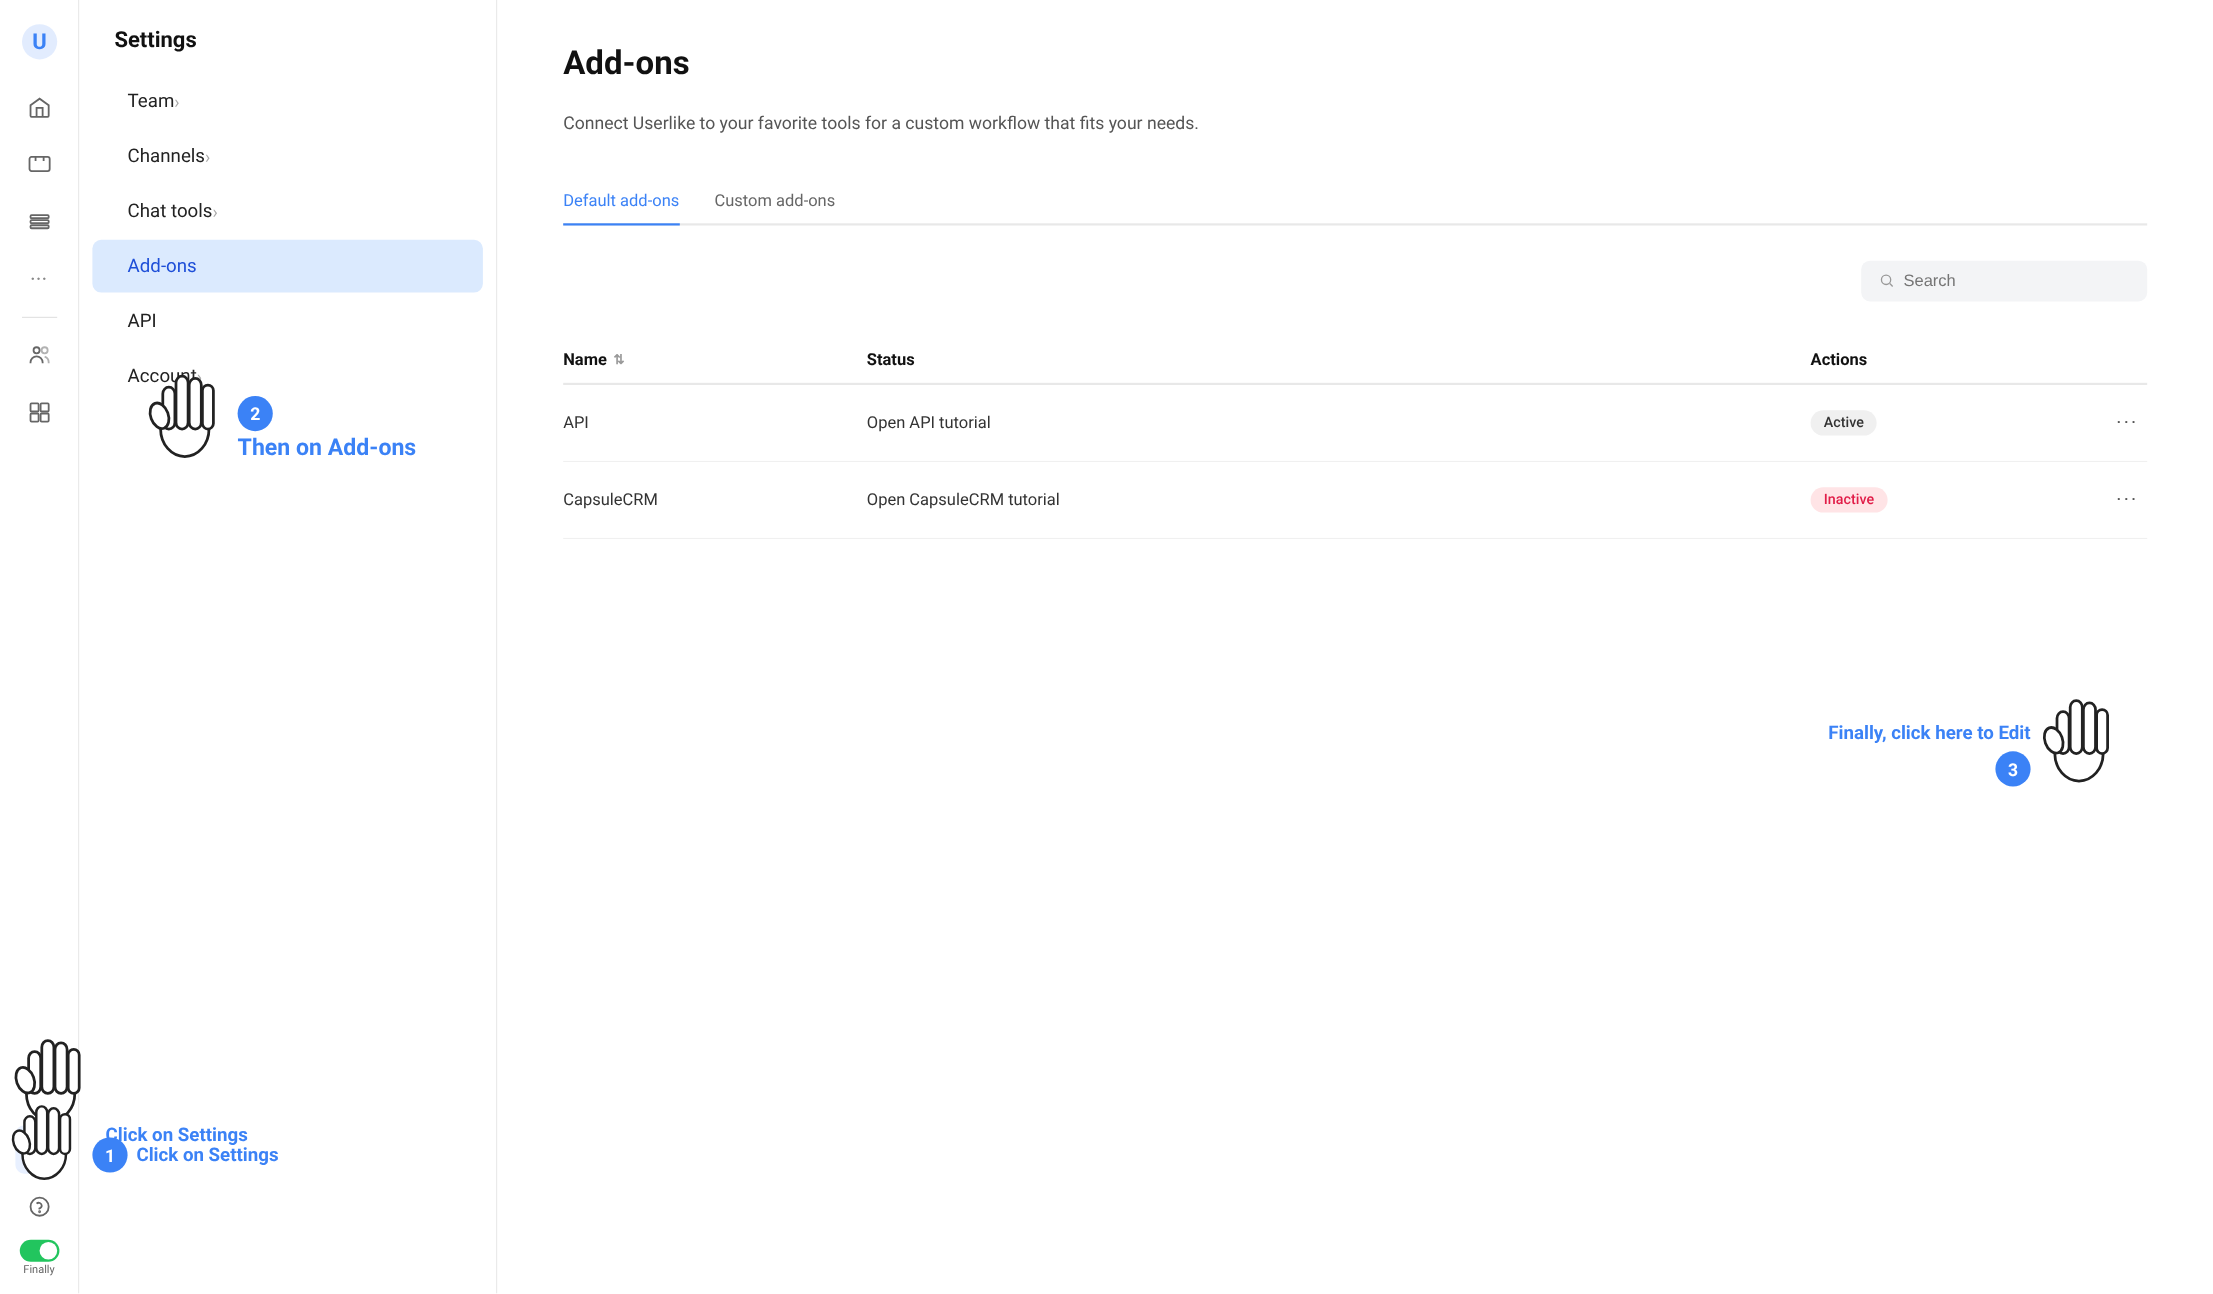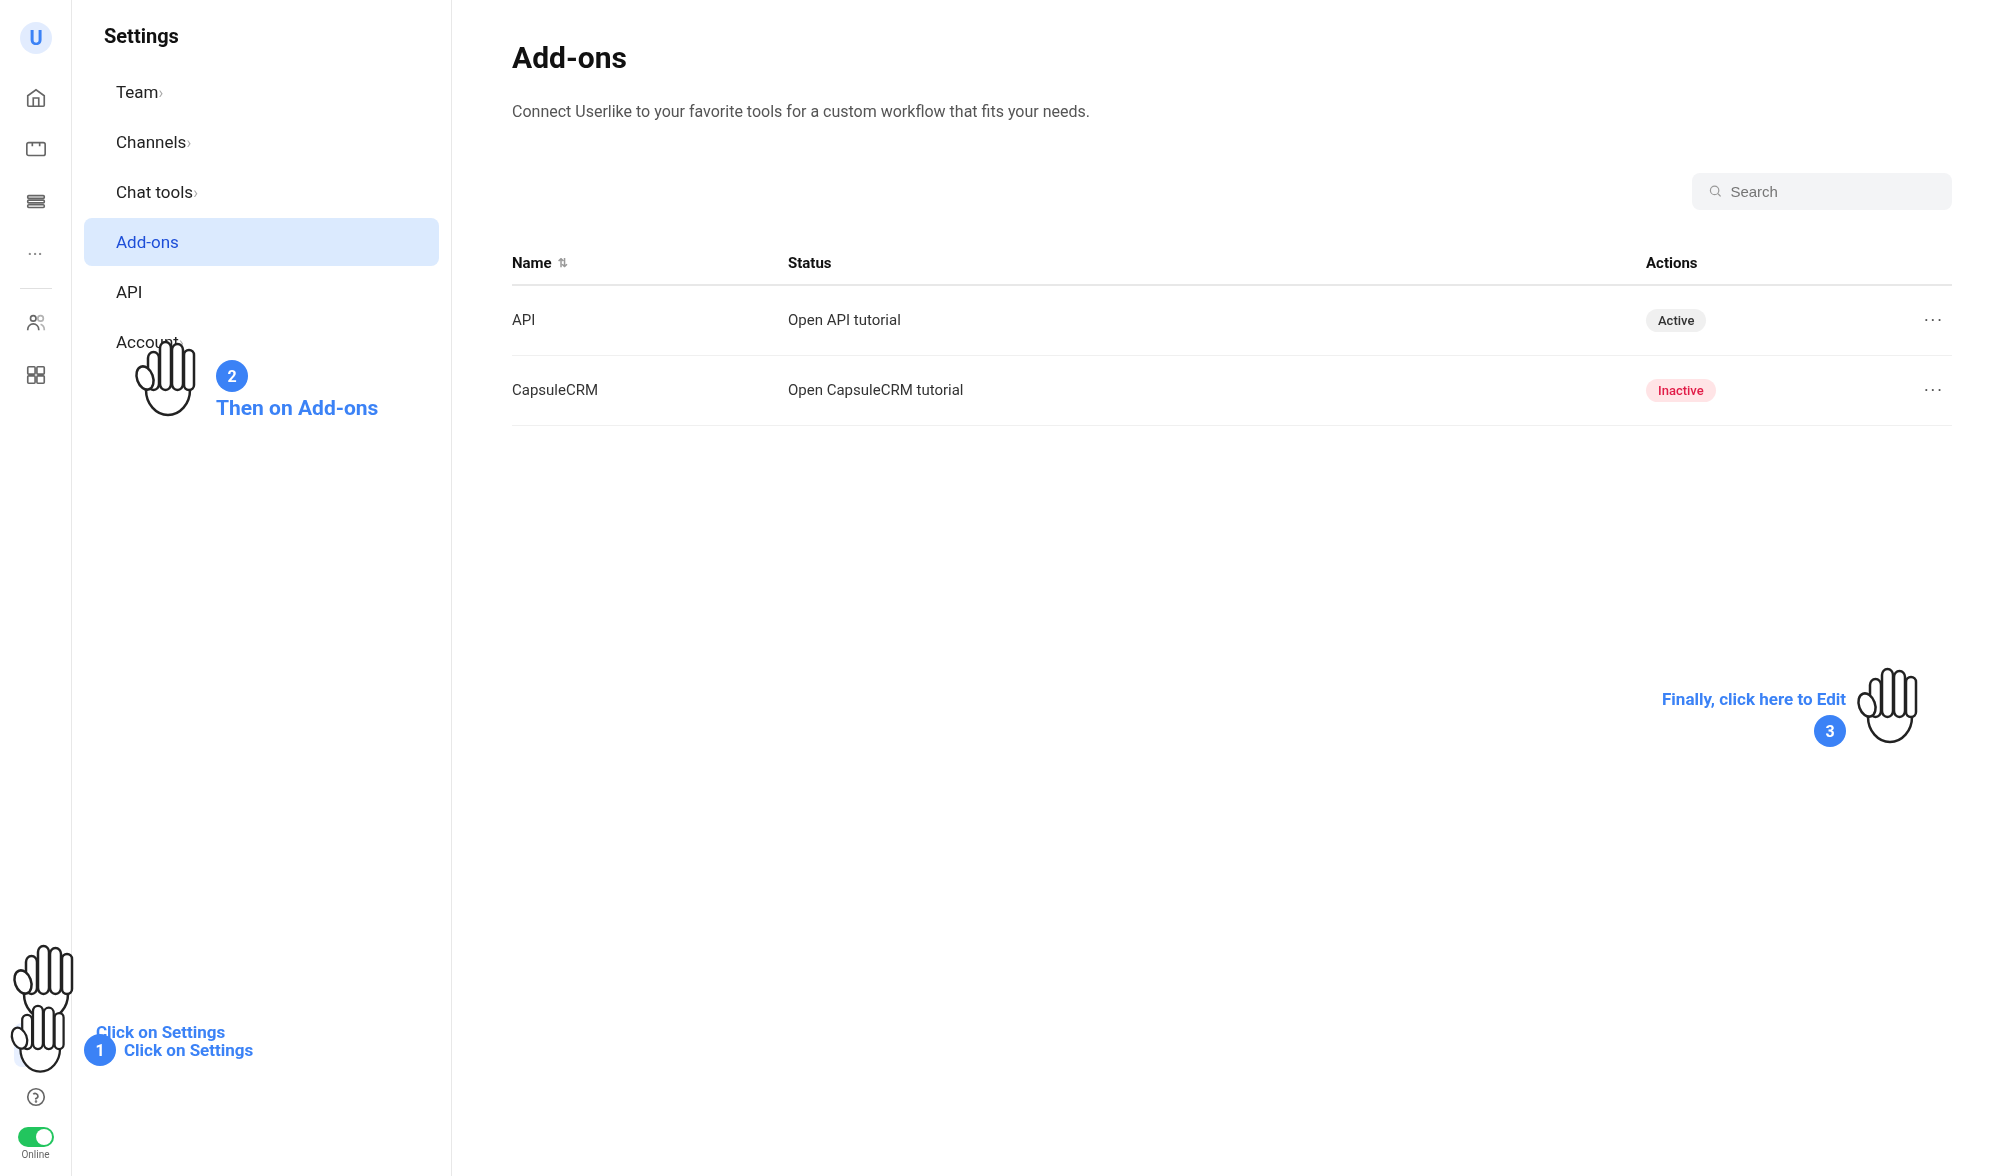--- a/index.html
+++ b/index.html
@@ -291,21 +291,21 @@
     </div>
     <div class="nav-icon">
       <svg width="22" height="22" viewBox="0 0 24 24" fill="none" stroke="currentColor" stroke-width="1.8">
         <circle cx="12" cy="12" r="9"></circle>
         <path d="M9 9a3 3 0 015.12 2.1c0 2-3.12 3-3.12 3"></path>
         <circle cx="12" cy="17" r="0.5" fill="currentColor"></circle>
       </svg>
     </div>
     <div class="online-toggle">
       <div class="toggle-switch"></div>
-      <span class="online-label">Online</span>
+      <span class="online-label">Finally</span>
     </div>
   </div>
 </nav>
 
 <aside class="settings-sidebar">
   <div class="settings-title">Settings</div>
 
   <div class="sidebar-menu-item">
     <span>Team</span>
     <span class="chevron">›</span>
@@ -351,20 +351,24 @@
       <div style="background:#3b82f6; color:white; border-radius:50%; width:32px; height:32px; display:flex; align-items:center; justify-content:center; font-size:16px; font-weight:700;">1</div>
     </div>
     <span style="color:#3b82f6; font-size:17px; font-weight:700; margin-bottom:4px;">Click on Settings</span>
   </div>
 </aside>
 
 <main class="main-content">
   <h1 class="page-title">Add-ons</h1>
   <p class="page-description">Connect Userlike to your favorite tools for a custom workflow that fits your needs.</p>
 
+  <div class="tabs">
+    <div class="tab active">Default add-ons</div>
+    <div class="tab">Custom add-ons</div>
+  </div>
 
   <div class="search-container">
     <div class="search-box">
       <svg width="16" height="16" viewBox="0 0 24 24" fill="none" stroke="#999" stroke-width="2">
         <circle cx="11" cy="11" r="7"></circle>
         <path d="M21 21l-4.35-4.35"></path>
       </svg>
       <input class="search-input" type="text" placeholder="Search" style="">
     </div>
   </div>
@@ -412,21 +416,21 @@
       <rect x="42" y="24" width="11" height="46" rx="6" fill="white" stroke="#222" stroke-width="2.5"></rect>
       <rect x="54" y="30" width="10" height="40" rx="5" fill="white" stroke="#222" stroke-width="2.5"></rect>
       <ellipse cx="15" cy="58" rx="8" ry="12" fill="white" stroke="#222" stroke-width="2.5" transform="rotate(-20 15 58)"></ellipse>
     </svg>
     <div style="display:flex; flex-direction:column; gap:4px;">
       <div style="background:#3b82f6; color:white; border-radius:50%; width:32px; height:32px; display:flex; align-items:center; justify-content:center; font-size:16px; font-weight:700; flex-shrink:0;">2</div>
       <span style="color:#3b82f6; font-size:21px; font-weight:700; white-space:nowrap;">Then on Add-ons</span>
     </div>
   </div>
 
-  <div style="position:absolute; right:80px; top:647px; display:flex; align-items:flex-end; gap:6px;">
+  <div style="position:absolute; right:80px; top:615px; display:flex; align-items:flex-end; gap:6px;">
     <div>
       <span style="color:#3b82f6; font-size:17px; font-weight:700; white-space:nowrap; display:block; margin-bottom:6px;">Finally, click here to Edit</span>
       <div style="background:#3b82f6; color:white; border-radius:50%; width:32px; height:32px; display:inline-flex; align-items:center; justify-content:center; font-size:16px; font-weight:700; margin-left:auto; display:flex;">3</div>
     </div>
     <svg width="80" height="100" viewBox="0 0 80 100">
       <ellipse cx="38" cy="70" rx="22" ry="25" fill="white" stroke="#222" stroke-width="2.5"></ellipse>
       <rect x="18" y="32" width="11" height="38" rx="6" fill="white" stroke="#222" stroke-width="2.5"></rect>
       <rect x="30" y="22" width="11" height="48" rx="6" fill="white" stroke="#222" stroke-width="2.5"></rect>
       <rect x="42" y="24" width="11" height="46" rx="6" fill="white" stroke="#222" stroke-width="2.5"></rect>
       <rect x="54" y="30" width="10" height="40" rx="5" fill="white" stroke="#222" stroke-width="2.5"></rect>

